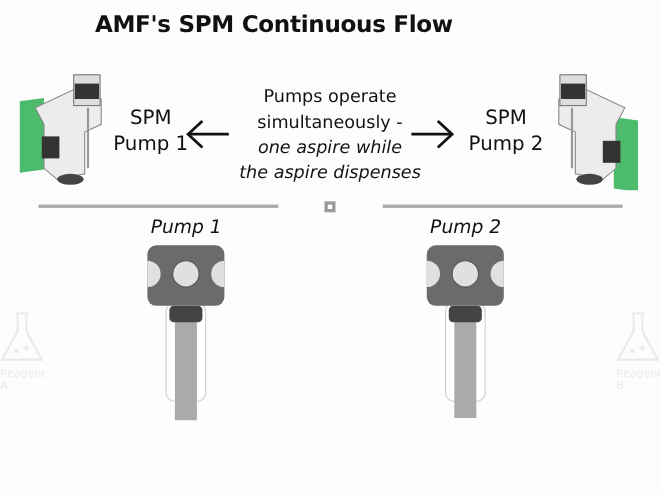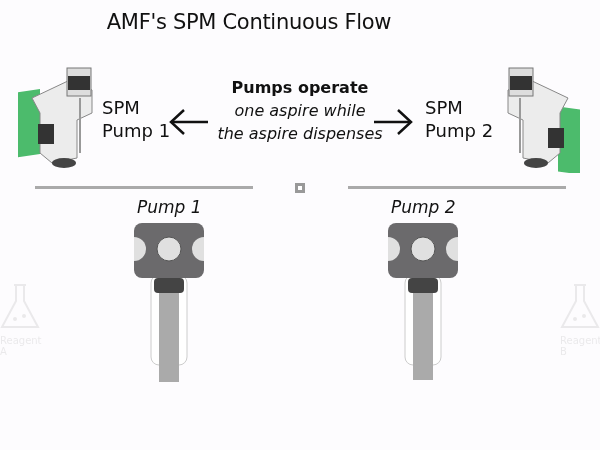--- a/index.html
+++ b/index.html
@@ -1,22 +1,22 @@
 <!DOCTYPE html>
 <html><head>
 <meta charset="utf-8">
 <style>
   html, body { margin:0; padding:0; }
   body { width:600px; height:450px; background:#fdfcfe; position:relative; overflow:hidden; font-family:"DejaVu Sans", sans-serif; color:#111; }
-  .title { position:absolute; top:10px; left:0; width:498px; text-align:center; font-size:21px; font-weight:normal; letter-spacing:-0.3px; }
+  .title { position:absolute; top:10px; left:0; width:498px; text-align:center; font-size:21px; font-weight:bold; letter-spacing:-0.3px; }
   .device { position:absolute; }
-  .dev-label { position:absolute; font-size:18px; line-height:23px; color:#111; }
+  .dev-label { position:absolute; font-size:18px; text-align:center; line-height:23px; color:#111; }
   .arrow { position:absolute; }
   .center-text { position:absolute; left:205px; top:76px; width:190px; text-align:center; font-size:16px; line-height:23px; }
-  .center-text .b { font-weight:bold;text-align:center; }
+  .center-text .b { font-weight:normal;text-align:center; }
   .center-text .i { font-style:italic;text-align:center; }
   .hline { position:absolute; height:3px; background:#aaaaaa; top:186px; }
   .sq { position:absolute; left:295px; top:183px; width:10px; height:10px; box-sizing:border-box; border:3px solid #999; background:#fff; }
   .pump-label { position:absolute; font-size:17px; font-style:italic; top:197px; }
   .pump { position:absolute; }
   .reagent { position:absolute; opacity:0.12; }
 </style>
 </head>
 <body>
 
@@ -37,20 +37,21 @@
   <div>Pump 1</div>
 </div>
 
 <svg class="arrow" style="left:168px;top:108px" width="42" height="28" viewBox="0 0 42 28">
   <line x1="3" y1="14" x2="40" y2="14" stroke="#111" stroke-width="2.5"></line>
   <polyline points="16,2 3,14 16,26" fill="none" stroke="#111" stroke-width="2.5"></polyline>
 </svg>
 
 <div class="center-text">
   <div class="b">Pumps operate</div>
+  <div><span class="b">simultaneously</span><span> -</span></div>
   <div class="i">one aspire while</div>
   <div class="i">the aspire dispenses</div>
 </div>
 
 <svg class="arrow" style="left:372px;top:108px" width="42" height="28" viewBox="0 0 42 28">
   <line x1="2" y1="14" x2="39" y2="14" stroke="#111" stroke-width="2.5"></line>
   <polyline points="26,2 39,14 26,26" fill="none" stroke="#111" stroke-width="2.5"></polyline>
 </svg>
 
 <div class="dev-label" style="left:425px;top:96px;width:70px">

